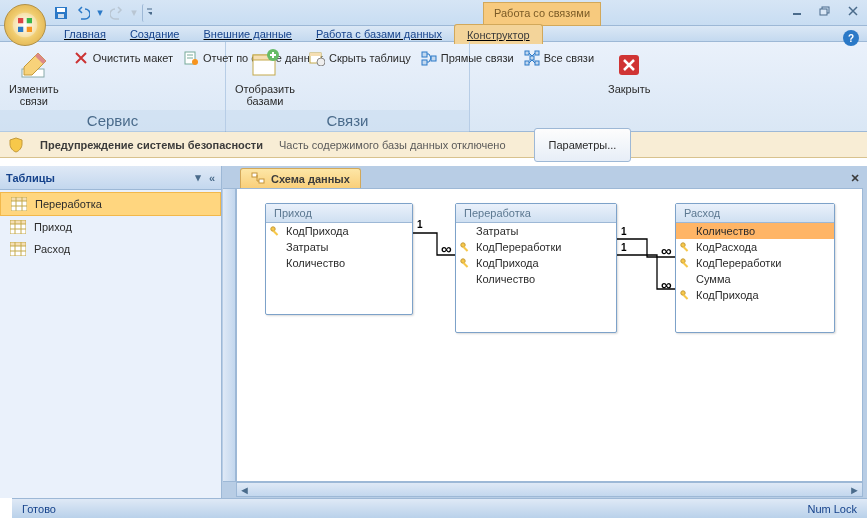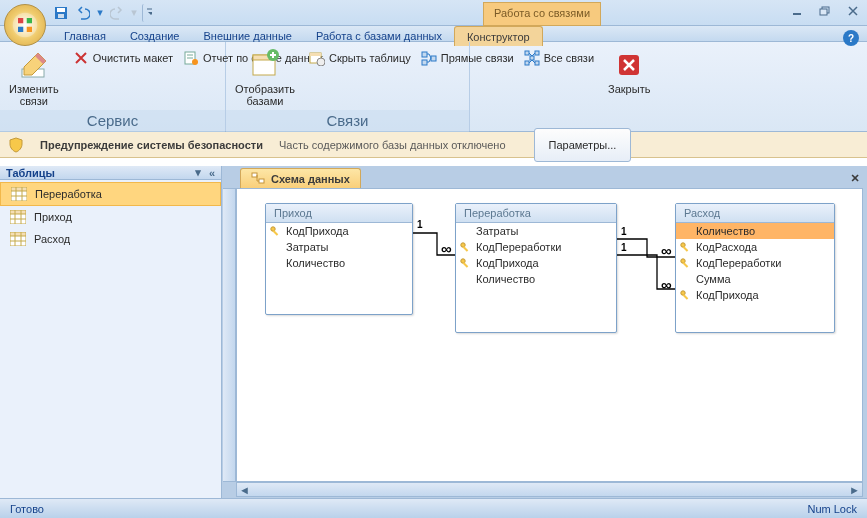--- a/index.html
+++ b/index.html
@@ -10,21 +10,21 @@
 .office-btn { width: 42px; height: 42px; border-radius: 50%; background: radial-gradient(#fff,#f0cc6e,#d8a642); border: 1px solid #b19045; position: absolute; left: 4px; top: 4px; z-index: 10; display:flex;align-items:center;justify-content:center;font-size:9px;color:#7a5; }
 .office-btn svg { width:28px;height:28px; }
 .qat { margin-left: 52px; display: flex; align-items: center; gap: 4px; }
 .qat .qbtn { width:18px;height:18px;display:flex;align-items:center;justify-content:center;border-radius:2px; }
 .title-text { margin-left: 12px; color: #5c7891; font-size: 12px; white-space: nowrap; overflow:hidden; flex:1; }
 .contextual-tab-label { background:#f7ca7e; border:1px solid #d2a85a; padding:2px 10px; color:#7a5b27; font-size:11px; position:absolute; left:483px; top:2px; height:24px; line-height:16px; }
 .win-controls { position:absolute; right:4px; top:3px; display:flex; gap:8px; }
 .win-controls span { width:20px;height:16px;display:flex;align-items:center;justify-content:center;color:#4a6b8b;border:1px solid transparent;border-radius:2px; }
 
 
-.tabsrow { height:16px; background: linear-gradient(#dbe8f6,#c4d9ef); display:flex; align-items:flex-start; padding-left:52px; border-bottom:1px solid #9db8d6; position:relative; }
+.tabsrow { height:16px; background: linear-gradient(#dbe8f6,#c4d9ef); display:flex; align-items:center; padding-left:52px; border-bottom:1px solid #9db8d6; position:relative;text-decoration:underline; }
 .tab { padding:4px 12px 3px; color:#15428b; cursor:pointer; }
 .tab.active { background:#f3d49a; border:1px solid #d2a85a; border-bottom:none; border-radius:3px 3px 0 0; color:#3b3b3b; }
 .help-icon { position:absolute; right:8px; top:4px; width:16px;height:16px;border-radius:50%;background:#2b79c7;color:#fff;display:flex;align-items:center;justify-content:center;font-size:10px;font-weight:bold; }
 
 
 .ribbon { height:90px; background: linear-gradient(#eaf1fb,#dae7f5); border-bottom:1px solid #9db8d6; display:flex; }
 .group { border-right:1px solid #b7cde6; display:flex; flex-direction:column; position:relative; }
 .group-body { flex:1; display:flex; align-items:flex-start; padding:4px 6px 0; gap:6px; }
 .group-label { text-align:center; color:#4a6b8b; font-size:15px; padding:2px 0 3px; background:rgba(200,220,240,.5); }
 .bigbtn { display:flex; flex-direction:column; align-items:center; justify-content:flex-start; width:60px; padding:2px; cursor:pointer; border:1px solid transparent; border-radius:3px; }
@@ -37,21 +37,21 @@
 
 .secbar { height:26px; background:#f8edd5; border-bottom:1px solid #d8c28e; display:flex; align-items:center; padding:0 8px; gap:16px; }
 .secbar .shield { width:16px;height:16px; }
 .secbar .stitle { font-weight:bold; color:#3b3b3b; }
 .secbar .smsg { color:#5a5a5a; }
 .secbar button { margin-left:12px; padding:10px 14px; background:linear-gradient(#fdfdfd,#e7eef7); border:1px solid #9db8d6; border-radius:3px; cursor:pointer; color:#2b2b2b; }
 
 
 .main { position:absolute; top:166px; bottom:20px; left:0; right:0; display:flex; }
 .navpane { width:222px; background:#eaf1fb; border-right:1px solid #9db8d6; display:flex; flex-direction:column; }
-.navhdr { height:14px; background:linear-gradient(#dfe9f6,#c3d7ee); border-bottom:1px solid #9db8d6; display:flex;align-items:center;justify-content:space-between;padding:0 6px; color:#15428b; font-weight:bold;}
+.navhdr { height:24px; background:linear-gradient(#dfe9f6,#c3d7ee); border-bottom:1px solid #9db8d6; display:flex;align-items:center;justify-content:space-between;padding:0 6px; color:#15428b; font-weight:bold;}
 .navhdr .r { display:flex;align-items:center;gap:2px; }
 .navlist { padding:2px 0; }
 .navitem { display:flex; align-items:center; gap:8px; padding:4px 10px; cursor:pointer; color:#2b2b2b; }
 .navitem.sel { background:#ffd67f; border:1px solid #f2b84b; }
 .tblico { width:16px;height:14px; }
 
 .workspace { flex:1; background:#b8cde5; position:relative; overflow:hidden;padding-left:17px; }
 .doc-tab { position:absolute; left:18px; top:2px; height:20px; display:flex; align-items:center; background:linear-gradient(#fde6a6,#f9cf7a); border:1px solid #d2a85a; border-bottom:none; padding:0 10px; gap:6px; border-radius:3px 3px 0 0; font-weight:bold; color:#3b3b3b;}
 .doc-close { position:absolute; right:4px; top:4px; width:16px;height:16px;display:flex;align-items:center;justify-content:center;cursor:pointer;font-weight:bold;color:#3b3b3b; }
 .canvas { position:absolute; left:14px; right:4px; top:22px; bottom:16px; background:#fff; border:1px solid #9db8d6; overflow:hidden; }
@@ -61,21 +61,21 @@
 
 .tblbox { position:absolute; width:160px; background:#fff; border:1px solid #7da2c9; border-radius:2px; box-shadow:1px 1px 2px rgba(0,0,0,.15); }
 .tblbox .th { background:linear-gradient(#eaf1fb,#cfe0f2); border-bottom:1px solid #9db8d6; padding:3px 8px; color:#5c7891; }
 .tblbox .fld { padding:2px 6px 2px 20px; position:relative; color:#2b2b2b; }
 .tblbox .fld.sel { background:#ffb566; }
 .tblbox .fld .key { position:absolute; left:4px; top:3px; width:12px;height:12px;}
 .relnum { position:absolute; font-size:10px; font-weight:bold; }
 .infsym { font-size:15px; line-height:8px; }
 
 
-.statusbar { position:absolute; bottom:0; left:0; right:0; height:20px; background:linear-gradient(#dfe9f6,#b9d1ea); border-top:1px solid #9db8d6; display:flex; align-items:center; justify-content:space-between; padding:0 10px; color:#15428b; }
+.statusbar { position:absolute; bottom:0; left:12px; right:0; height:20px; background:linear-gradient(#dfe9f6,#b9d1ea); border-top:1px solid #9db8d6; display:flex; align-items:center; justify-content:space-between; padding:0 10px; color:#15428b; }
 </style>
 </head>
 <body>
 
 <div class="titlebar">
   <div class="office-btn">
     <svg viewBox="0 0 32 32">
         <circle cx="16" cy="16" r="14" fill="#fff" opacity=".3"></circle>
         <rect x="8" y="8" width="6" height="6" fill="#d44"></rect>
         <rect x="18" y="8" width="6" height="6" fill="#39b54a"></rect>

